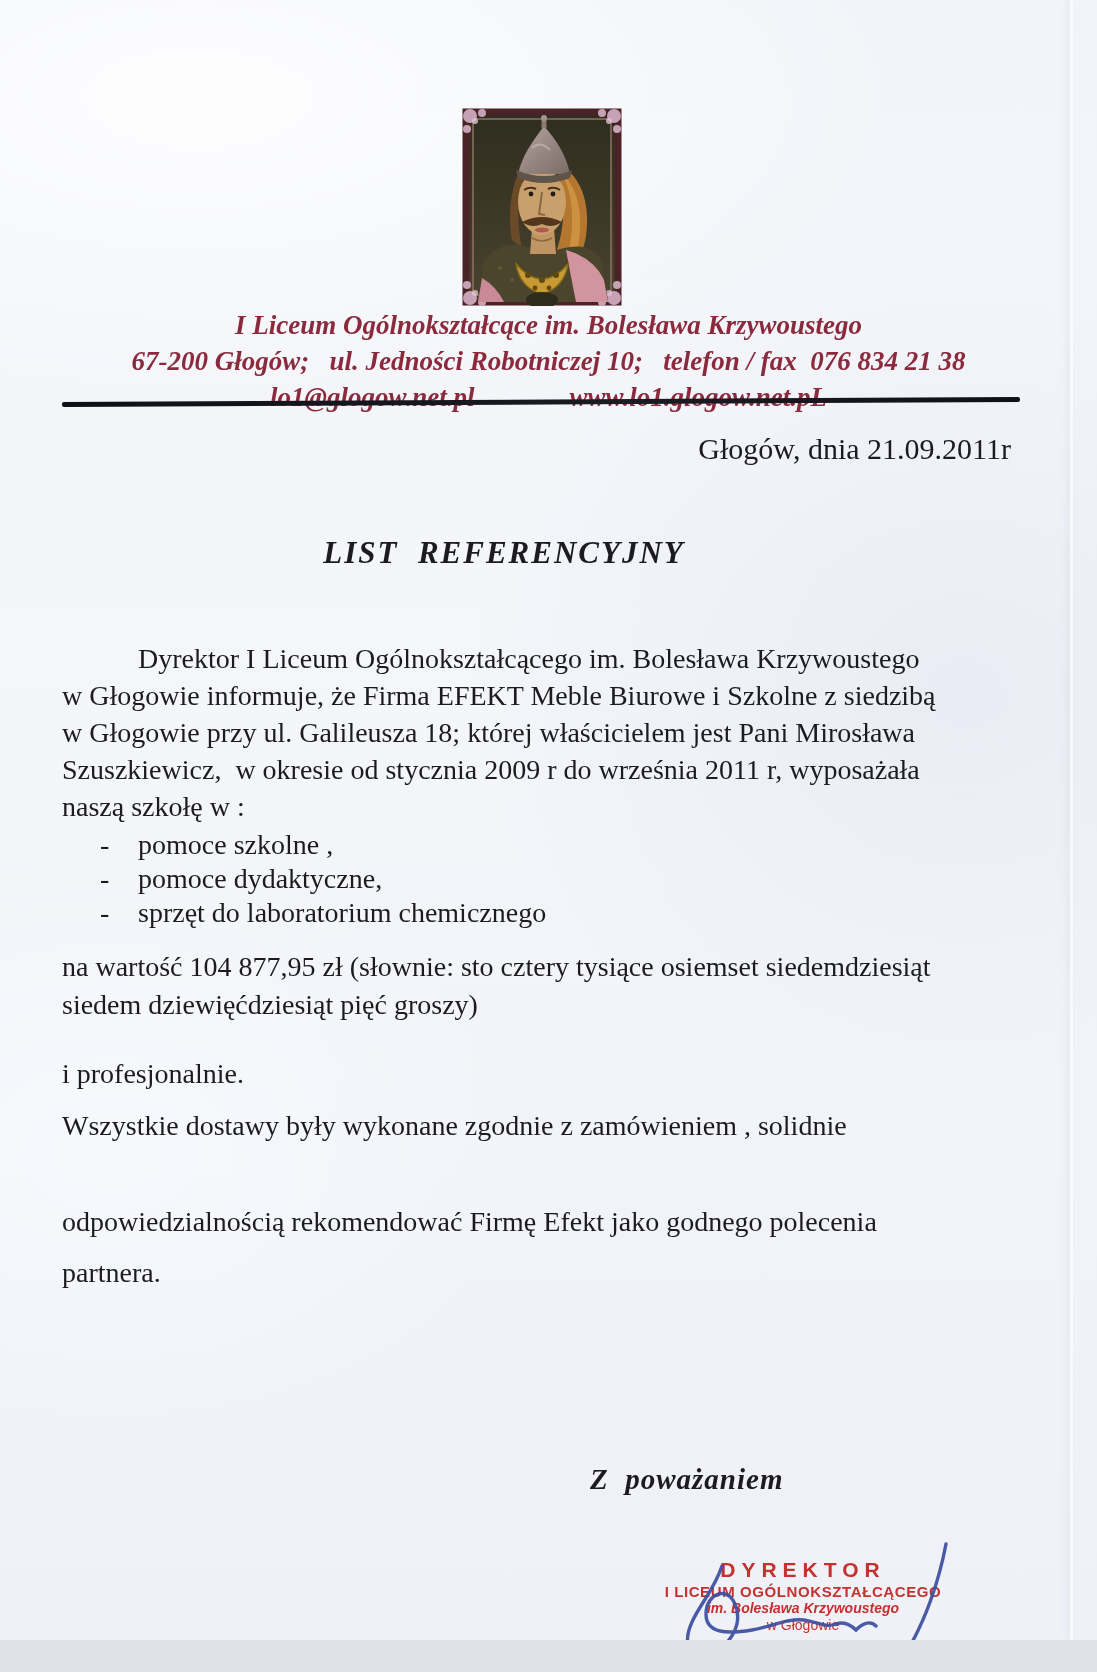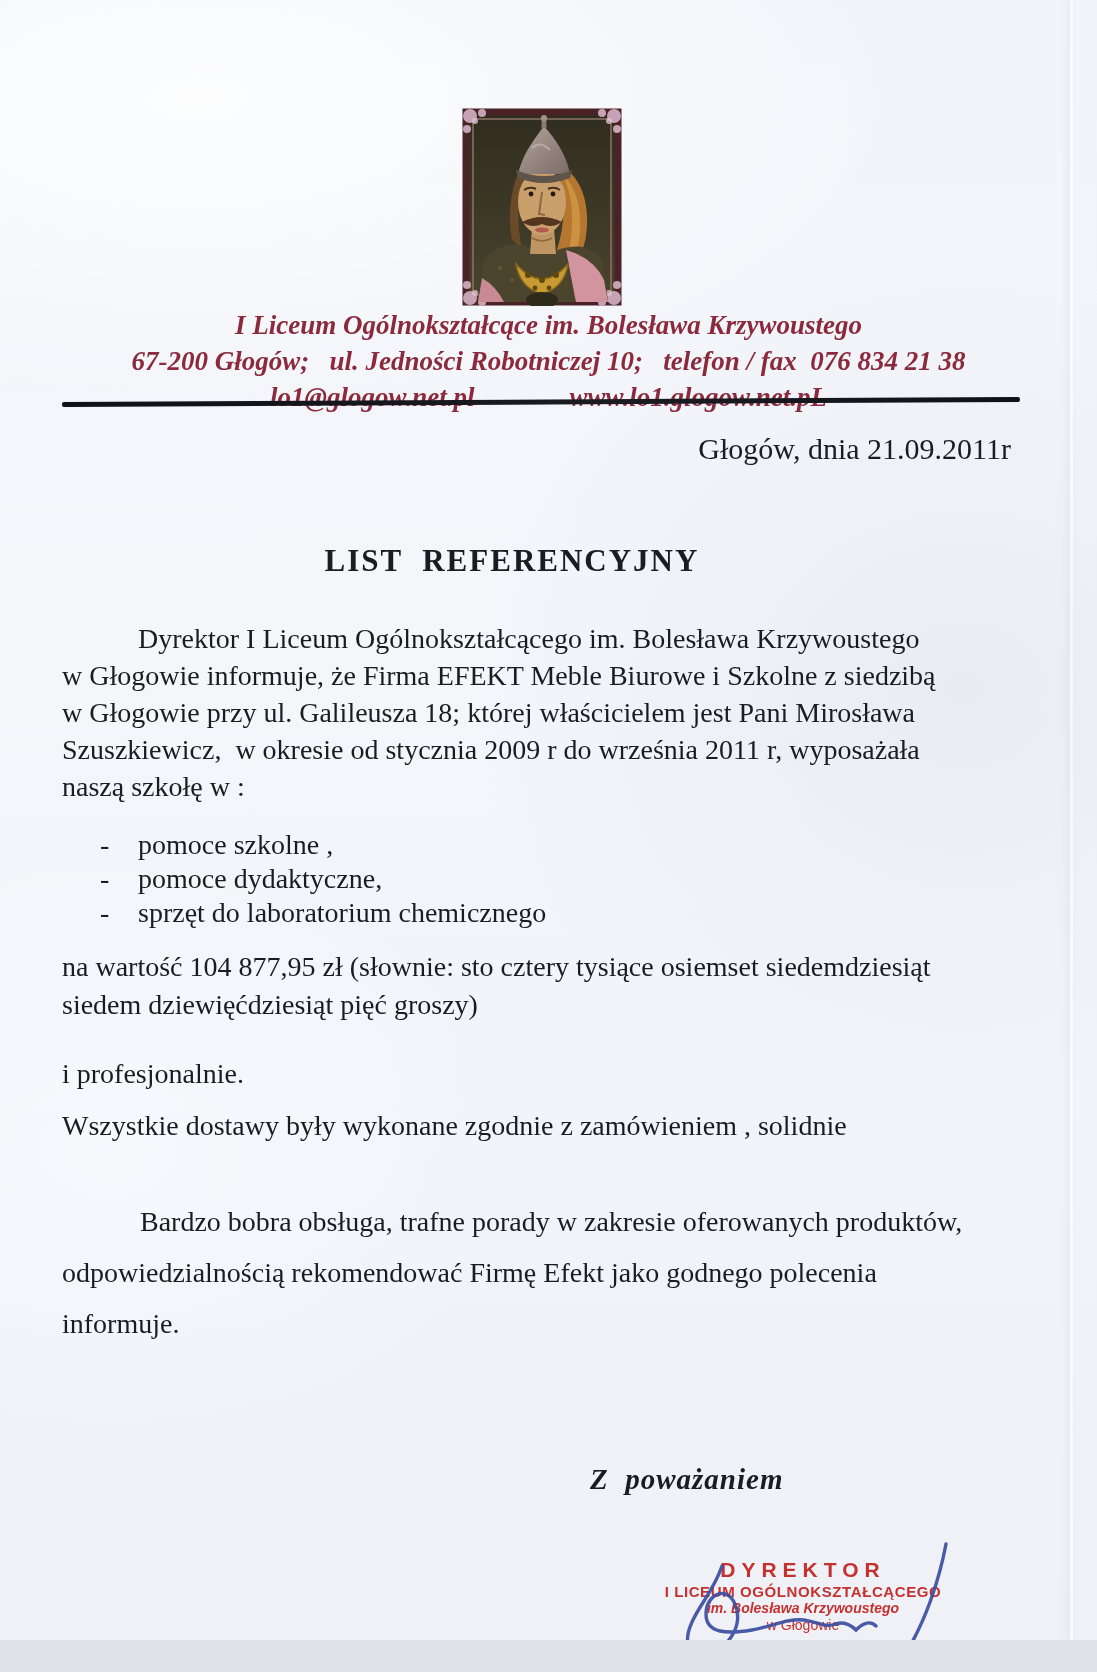--- a/index.html
+++ b/index.html
@@ -22,25 +22,25 @@
              font-style:italic; font-weight:bold; white-space:pre; }
   .lh1 { top:310px; font-size:27px; }
   .lh2 { top:346px; font-size:27px; }
   .lh3 { top:382px; font-size:27px; }
   .lh3 .gap { display:inline-block; width:95px; }
   .rule { position:absolute; left:62px; top:402px; width:958px; height:5px;
           background:linear-gradient(90deg,#101018,#1b1b22 60%,#101018);
           transform:rotate(-0.3deg); transform-origin:left center; border-radius:2px; }
   
   .dateline { position:absolute; top:432px; right:86px; font-size:30px; white-space:pre; }
-  .title { position:absolute; top:531px; left:0; width:1000px; margin:12px; text-align:center;
-           font-size:31px; font-weight:bold; letter-spacing:2px; white-space:pre; }
+  .title { position:absolute; top:531px; left:0; width:1000px; margin:4px; text-align:center;
+           font-size:31px; font-weight:bold; font-style:italic; letter-spacing:2px; white-space:pre; }
   .para { position:absolute; left:62px; width:980px; font-size:28px; }
   .ln { white-space:pre; }
-  .p1 { top:620px; } .p1 .ln { line-height:37px; } .p1 .ln.first { padding-left:76px; }
+  .p1 { top:640px; } .p1 .ln { line-height:37px; } .p1 .ln.first { padding-left:76px; }
   .list { top:828px; left:100px; } .list .ln { line-height:34px; }
   .dash { display:inline-block; width:38px; }
   .p2 { top:948px; } .p2 .ln { line-height:38px; }
   .p3 { top:1048px; } .p3 .ln { line-height:52px; }
   .p4 { top:1196px; } .p4 .ln { line-height:51px; } .p4 .ln.first { padding-left:78px; }
   .closing { position:absolute; top:1463px; left:590px; font-size:29px;
              font-style:italic; font-weight:bold; letter-spacing:1px; white-space:pre; }
   
   .stamp { position:absolute; top:1528px; left:618px; width:370px; text-align:center;
            font-family:"Liberation Sans", sans-serif; line-height:1.18; }
@@ -168,23 +168,22 @@
     <div class="ln">na wartość 104 877,95 zł (słownie: sto cztery tysiące osiemset siedemdziesiąt</div>
     <div class="ln">siedem dziewięćdziesiąt pięć groszy)</div>
   </div>
 
   <div class="para p3">
     <div class="ln">i profesjonalnie.</div>
     <div class="ln">Wszystkie dostawy były wykonane zgodnie z zamówieniem , solidnie</div>
   </div>
 
   <div class="para p4">
-    <div class="ln first">Bardzo bobra obsługa, trafne porady w zakresie oferowanych produktów,</div>
     <div class="ln">odpowiedzialnością rekomendować Firmę Efekt jako godnego polecenia</div>
-    <div class="ln">informuje.</div>
+    <div class="ln">partnera.</div>
   </div>
 
   <div class="closing">Z  poważaniem</div>
 
   <div class="stamp" style="color:#c5312f">
     <div class="s1">DYREKTOR</div>
     <div class="s2">I LICEUM OGÓLNOKSZTAŁCĄCEGO</div>
     <div class="s3">im. Bolesława Krzywoustego</div>
     <div class="s4">w Głogowie</div>
     <div class="signer" style="color:#b02430">mgr Bożena Kowalczykowska</div>

